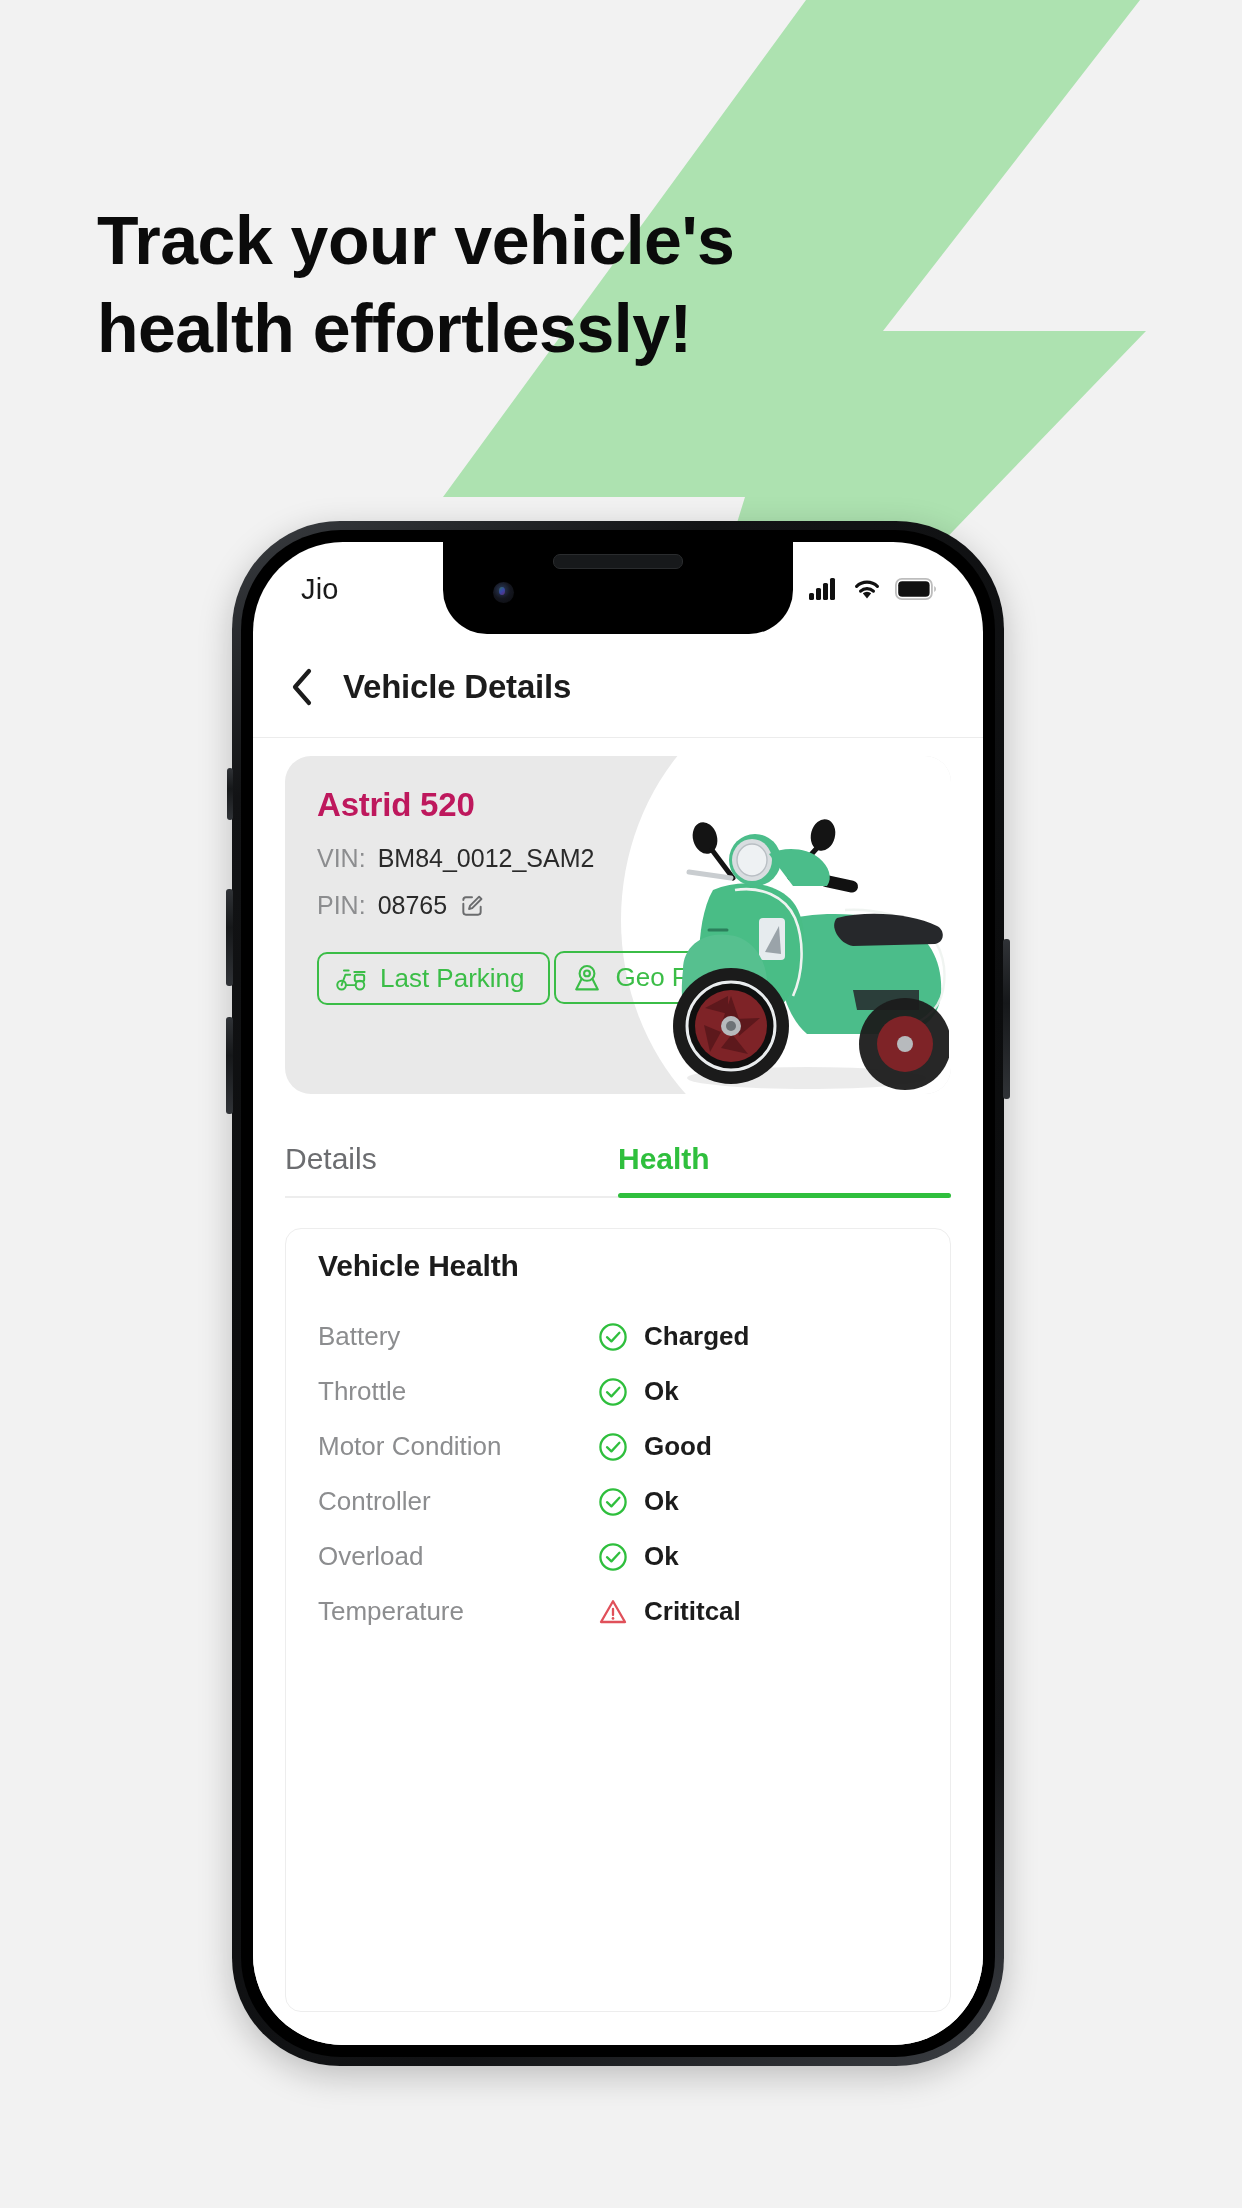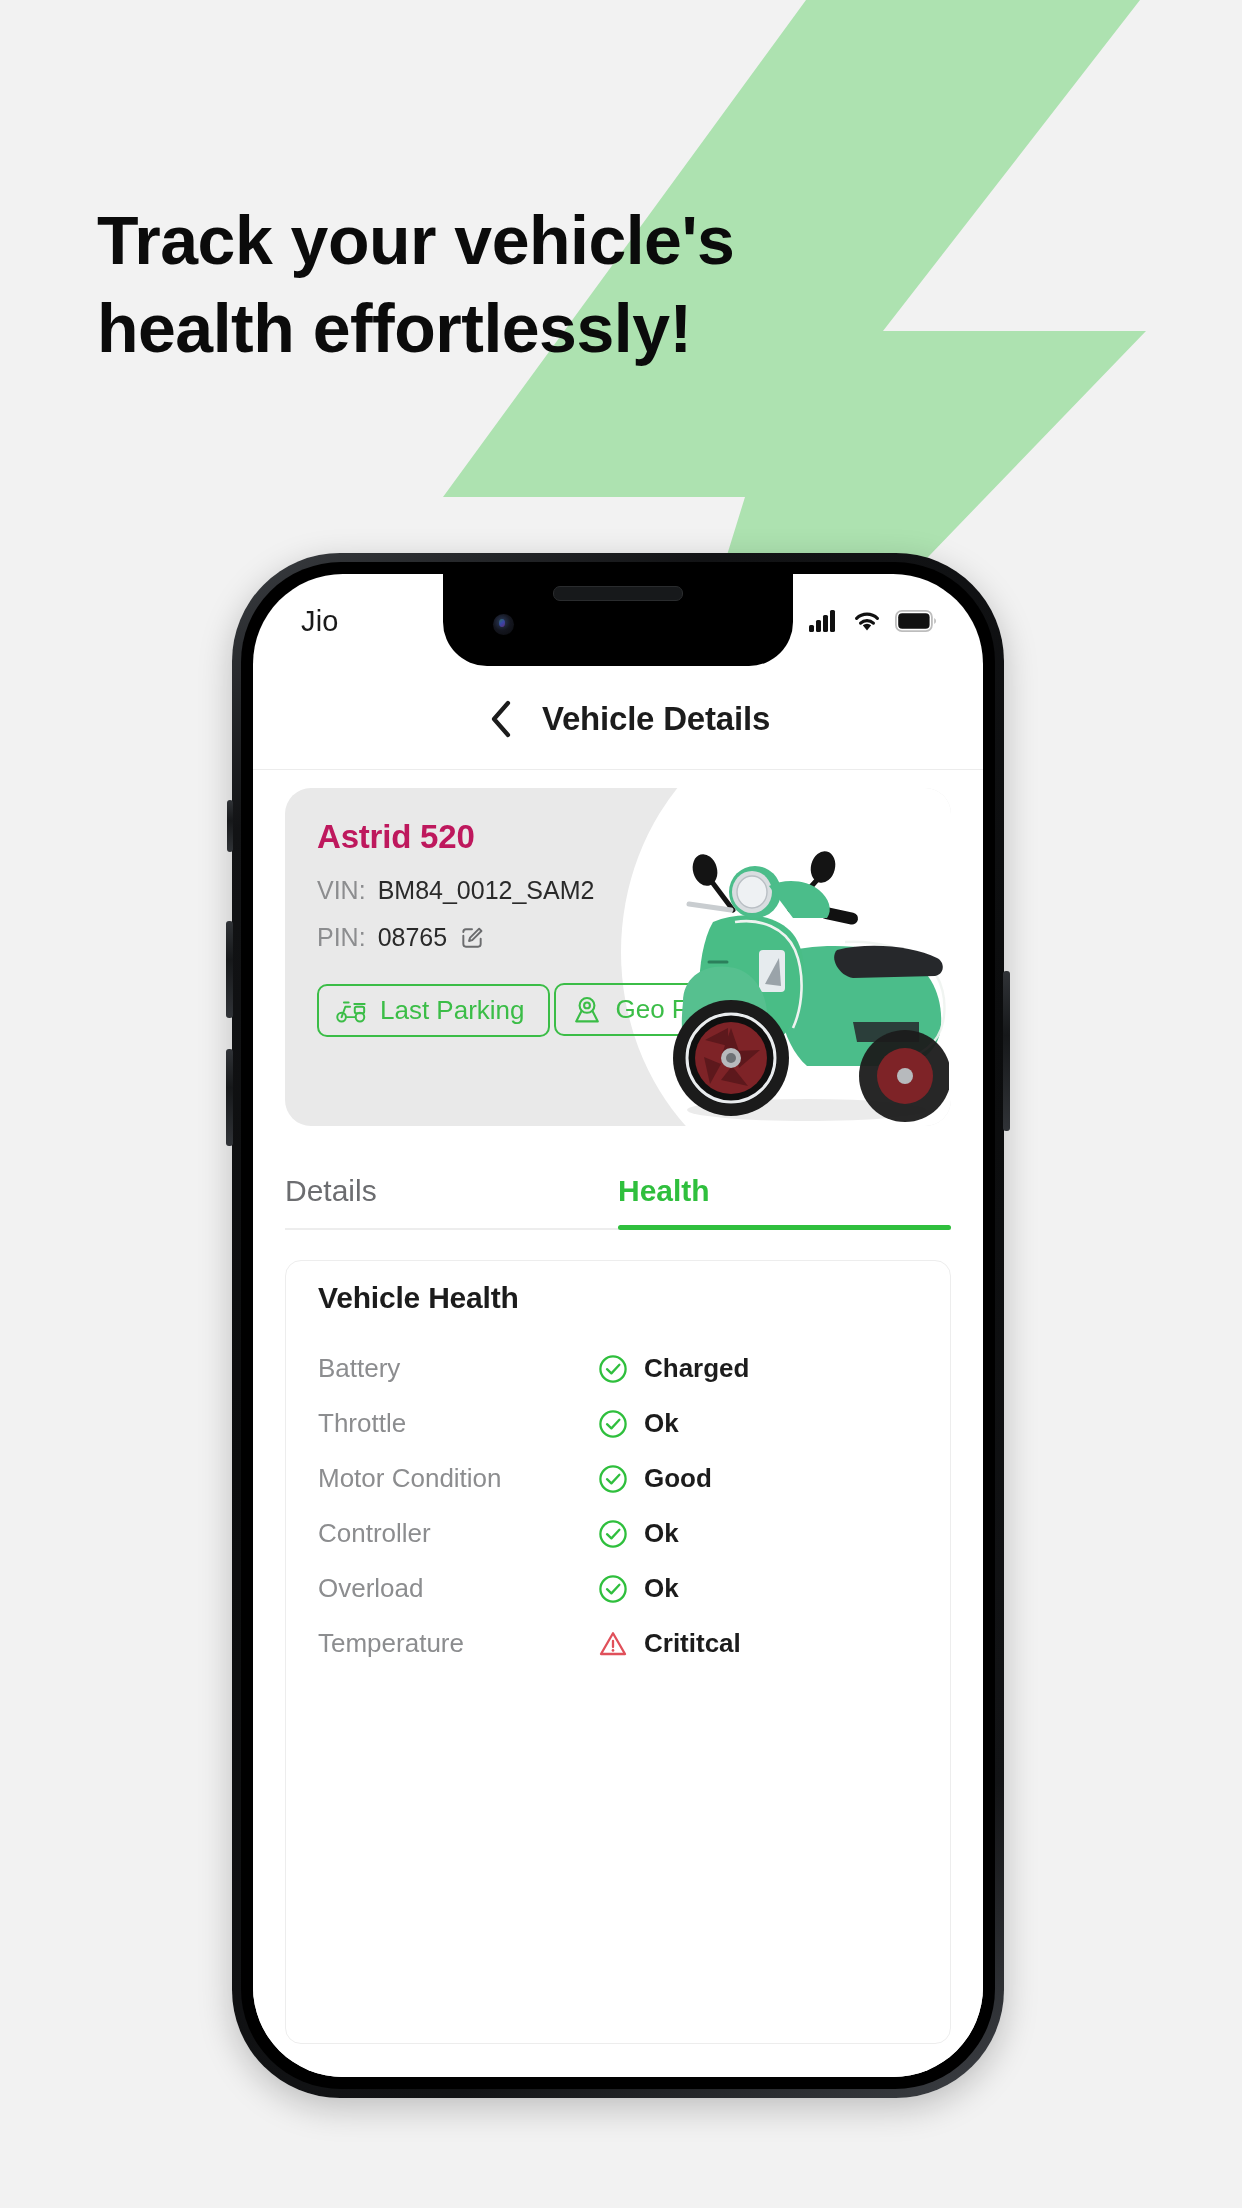--- a/index.html
+++ b/index.html
@@ -36,21 +36,21 @@
     letter-spacing: -0.5px;
     color: #0b0b0b;
     z-index: 5;
   }
   .headline .l2 { display: block; }
 
   
   .phone {
     position: absolute;
     left: 232px;
-    top: 553px;
+    top: 521px;
     width: 772px;
     height: 1545px;
     border-radius: 108px;
     background: linear-gradient(150deg, #3a3d41 0%, #121315 14%, #0b0c0d 46%, #121315 84%, #3d4045 100%);
     box-shadow: 0 10px 34px rgba(0,0,0,0.22);
     z-index: 6;
   }
   .phone-inner-ring {
     position: absolute;
     left: 9px; top: 9px; right: 9px; bottom: 9px;
@@ -146,21 +146,20 @@
     position: absolute;
     top: 94px; left: 0; right: 0;
     height: 102px;
     display: flex;
     align-items: center;
     gap: 28px;
     padding: 0 14px 0 36px;
     box-sizing: border-box;
     background: #fff;
     border-bottom: 1px solid #ececec;
-    justify-content: center;
   }
   .nav-title {
     font-size: 33px;
     font-weight: 700;
     color: #1c1c1c;
     letter-spacing: -0.2px;
   }
 
   
   .content {

